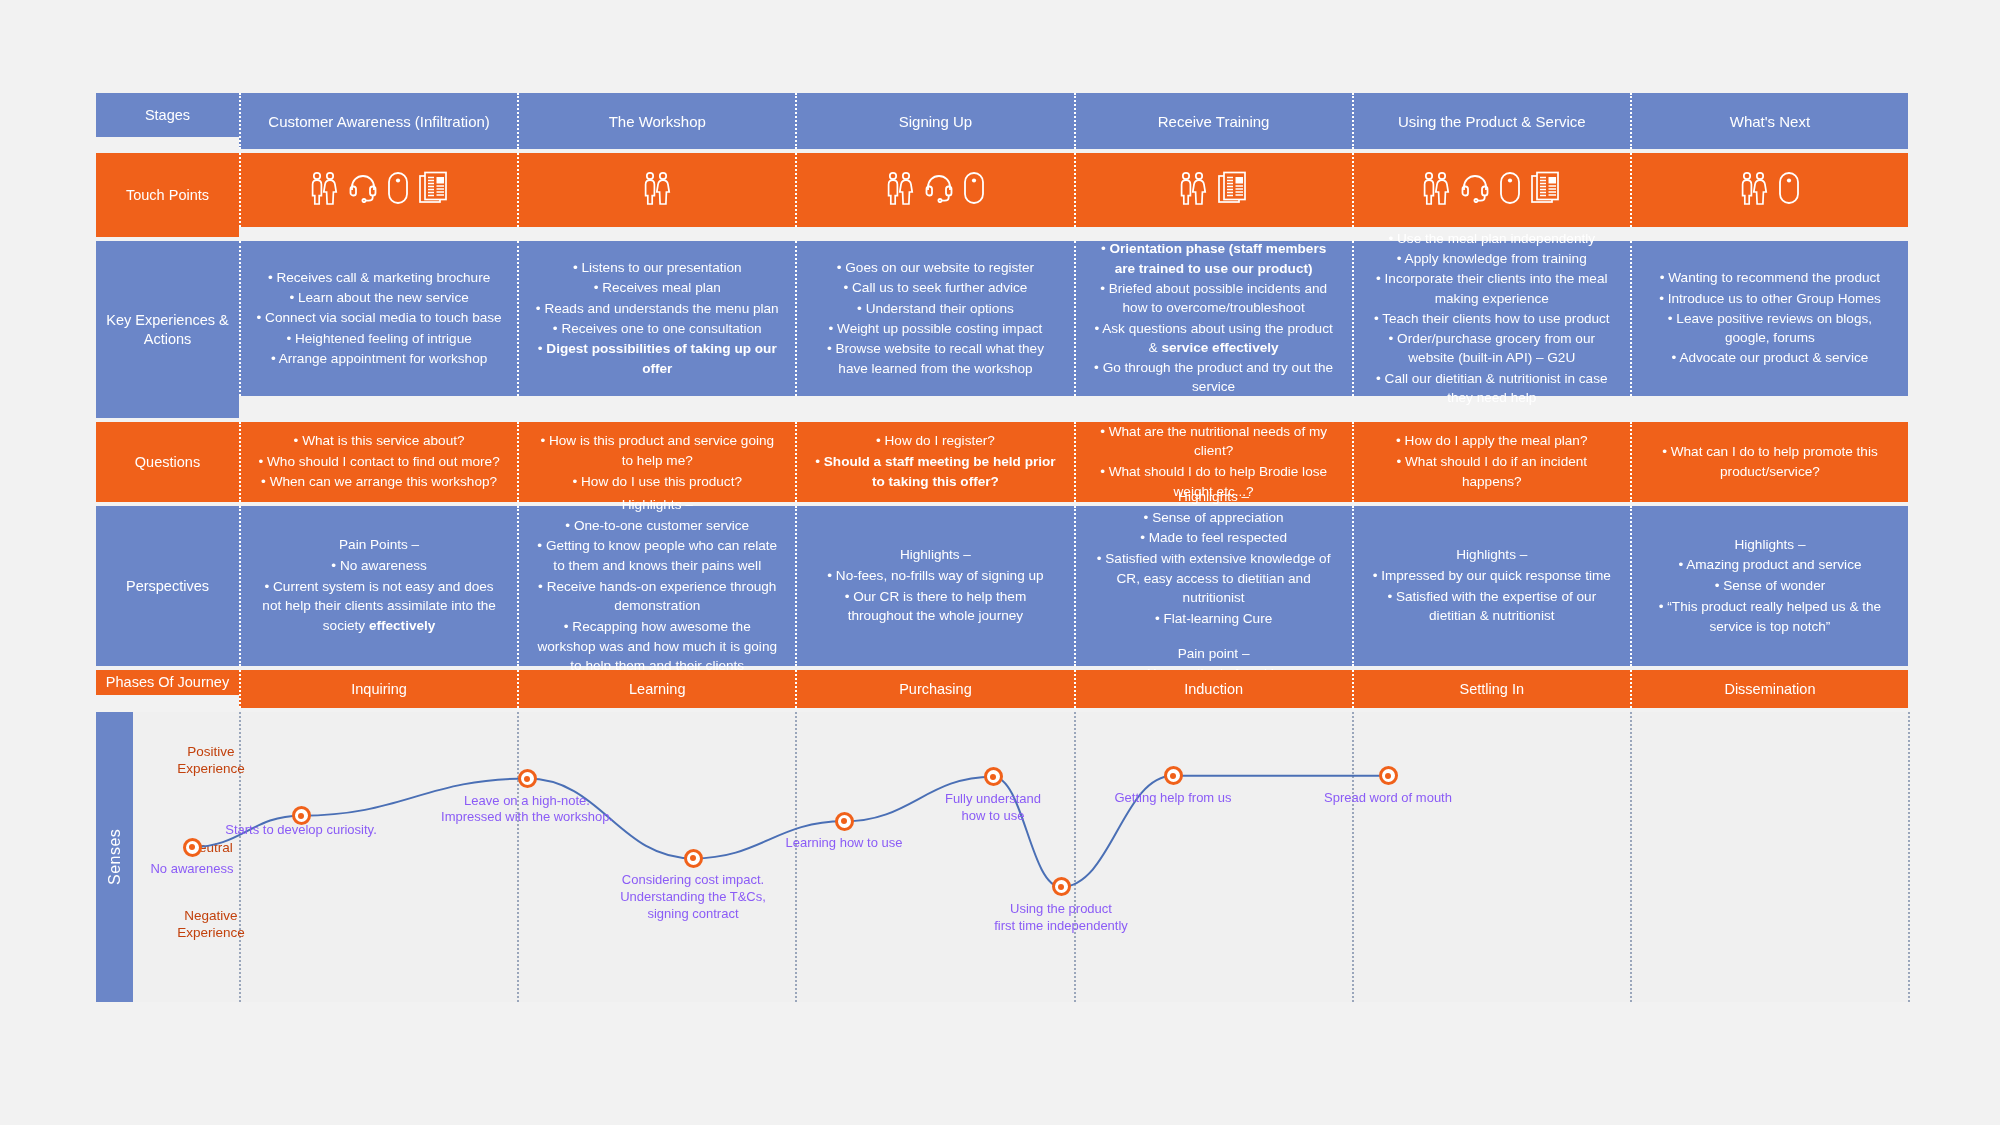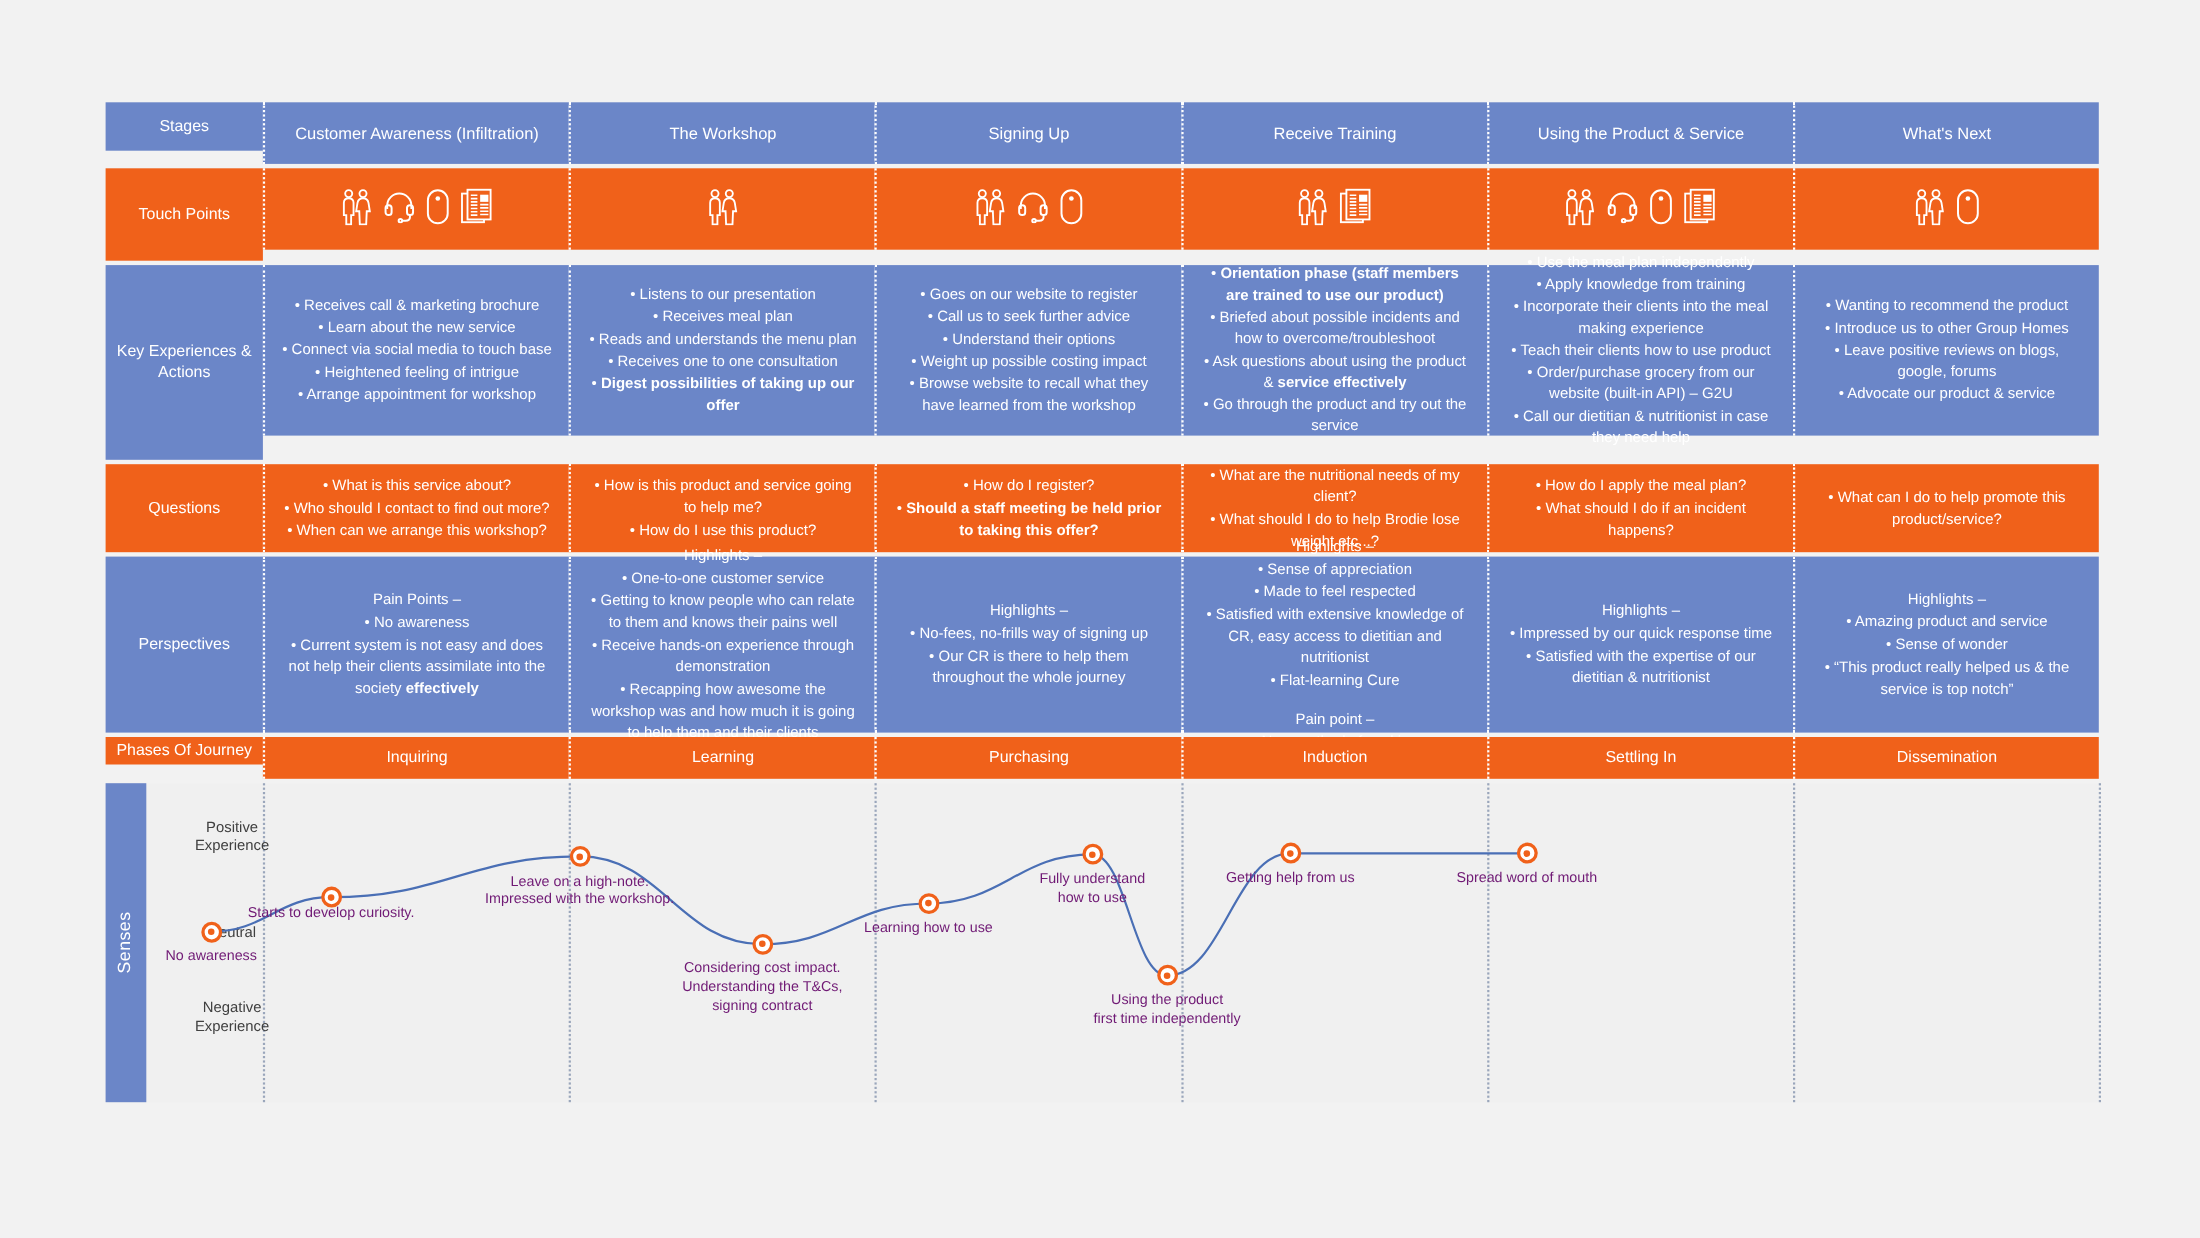--- a/index.html
+++ b/index.html
@@ -80,32 +80,32 @@
   }
   .senses-txt{
     position:absolute;left:0;top:0;width:37px;height:290px;
     display:flex;align-items:center;justify-content:center;
     color:#ffffff;font-size:16px;
     writing-mode:vertical-rl;transform:rotate(180deg);
     letter-spacing:.5px;
   }
   .ylab{
     position:absolute;
-    color:#404040;font-size:13.5px;text-align:center;line-height:1.25;
+    color:#c2410c;font-size:13.5px;text-align:center;line-height:1.25;
     width:120px;
   }
   .pt{
     position:absolute;width:19px;height:19px;border-radius:50%;
     background:#ffffff;border:3px solid #f0611a;
     box-sizing:border-box;
     display:flex;align-items:center;justify-content:center;
   }
   .pt::after{content:"";width:6px;height:6px;border-radius:50%;background:#f0611a;}
   .ptlabel{
-    position:absolute;color:#701a75;font-size:13px;line-height:1.3;
+    position:absolute;color:#8b5cf6;font-size:13px;line-height:1.3;
     text-align:center;width:220px;
   }
   svg.curve{position:absolute;left:0;top:0;}
   .vdot{
     position:absolute;top:0;height:290px;width:0;
     border-left:2px dotted #9aa6bb;
   }
 </style>
 </head>
 <body>

